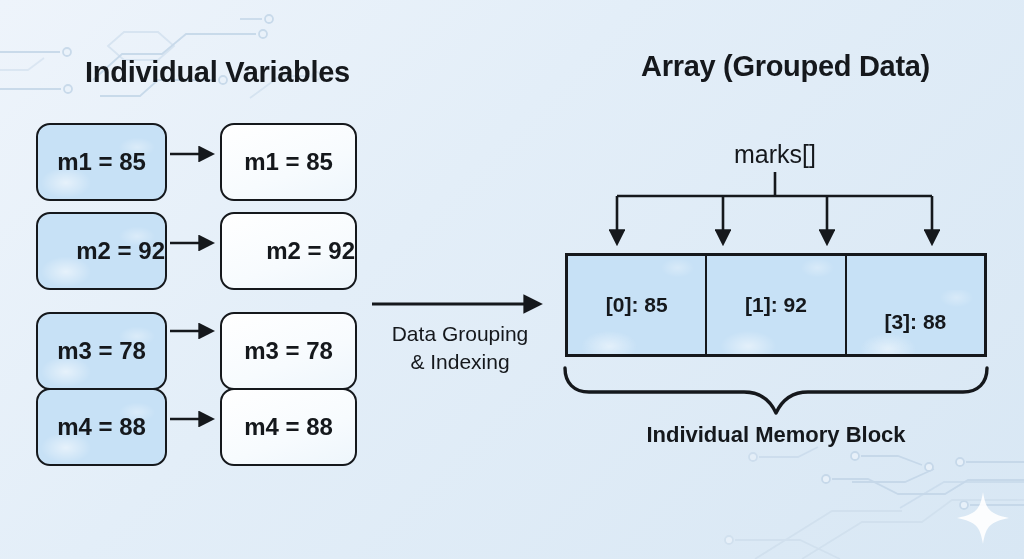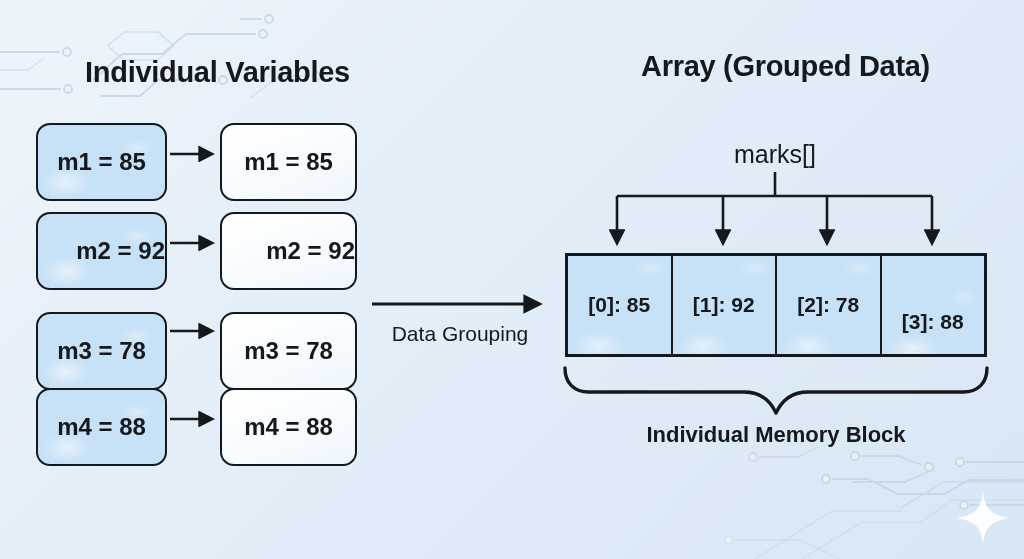--- a/index.html
+++ b/index.html
@@ -181,26 +181,26 @@
 
 <div class="var-box blue row-3">
   <span>m4 = 88</span>
 </div>
 <div class="var-box white row-3">
   <span>m4 = 88</span>
 </div>
 
 <div id="transform-label">
   <div>Data Grouping</div>
+  <div>&amp; Indexing</div>
 </div>
 
 <div class="section-title" id="title-right">Array (Grouped Data)</div>
 
 <div id="array-name">marks[]</div>
 
 <div id="array-block">
   <div class="array-cell">[0]: 85</div>
   <div class="array-cell">[1]: 92</div>
-  <div class="array-cell">[2]: 78</div>
   <div class="array-cell">[3]: 88</div>
 </div>
 
 <div id="memory-caption">Individual Memory Block</div>
 
 </body></html>

